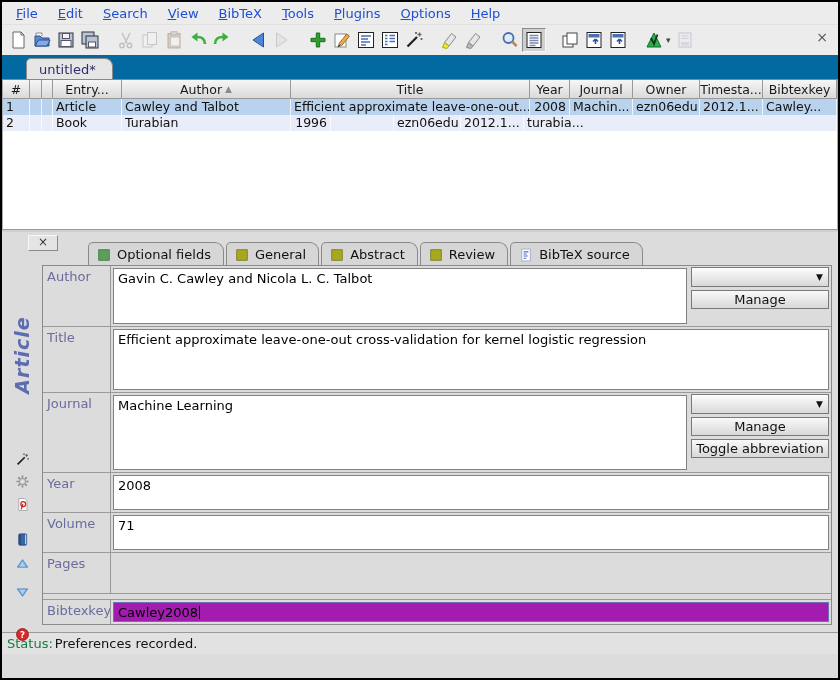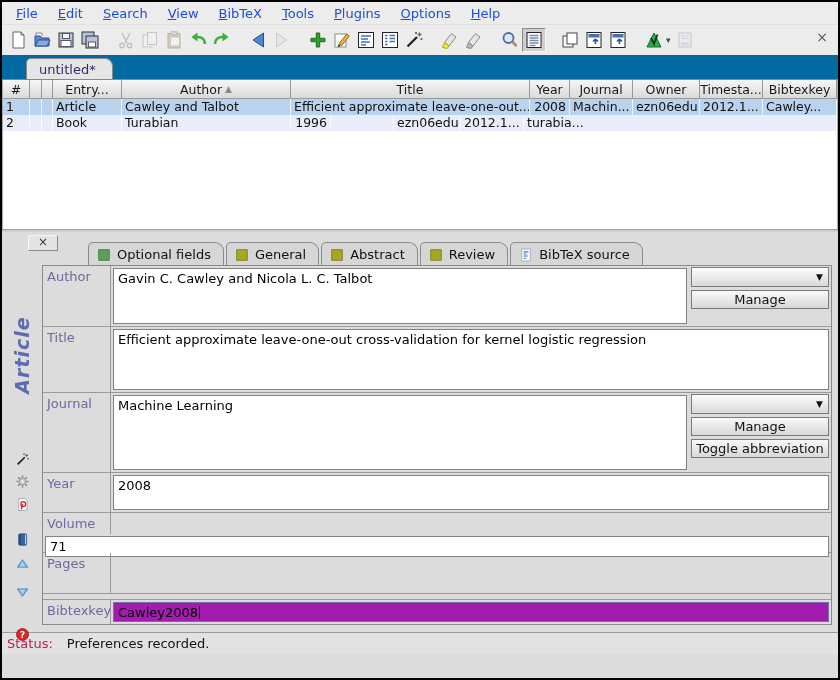--- a/index.html
+++ b/index.html
@@ -98,21 +98,21 @@
            flex-direction:column; gap:3px; }
   .combo { height:20px; background:linear-gradient(#fdfdfd,#d8d8d8); border:1px solid #7a7a7a;
            display:flex; align-items:center; justify-content:flex-end; padding-right:5px; }
   .combo .arr { font-size:9px; color:#111; }
   .pbtn { height:19px; background:linear-gradient(#f9f9f9,#d8d8d8); border:1px solid #7a7a7a;
           text-align:center; line-height:17px; font-size:13px; color:#111; }
 
   
   .statusbar { height:22px; border-top:1px solid #9a9a9a; background:#e2e2e2;
                display:flex; align-items:center; padding-left:5px; flex:0 0 auto; }
-  .statusbar .slabel { color:#be185d; margin-right:14px;text-align:center; }
+  .statusbar .slabel { color:#15803d; margin-right:2px;text-align:center; }
   .statusbar .smsg { color:#111; }
   u { text-decoration:underline; }
 </style>
 </head>
 <body>
 
 <div class="window">
 
 
   <div class="menubar" id="menubar">
@@ -507,21 +507,21 @@
               <div class="pbtn">Manage</div>
               <div class="pbtn">Toggle abbreviation</div>
             </div>
           </div>
           <div class="frow" style="height: 40px;">
             <div class="flabel">Year</div>
             <div class="fcontent">
               <div class="fval">2008</div>
             </div>
           </div>
-          <div class="frow" style="height: 40px; flex-direction: column;">
+          <div class="frow" style="height: 40px;">
             <div class="flabel">Volume</div>
             <div class="fcontent">
               <div class="fval">71</div>
             </div>
           </div>
           <div class="frow" style="height: 41px;">
             <div class="flabel">Pages</div>
           </div>
           <div class="frow" style="height: 26px; margin-top: 5px; border-top: 1px solid rgb(154, 154, 154);">
             <div class="flabel">Bibtexkey</div>

